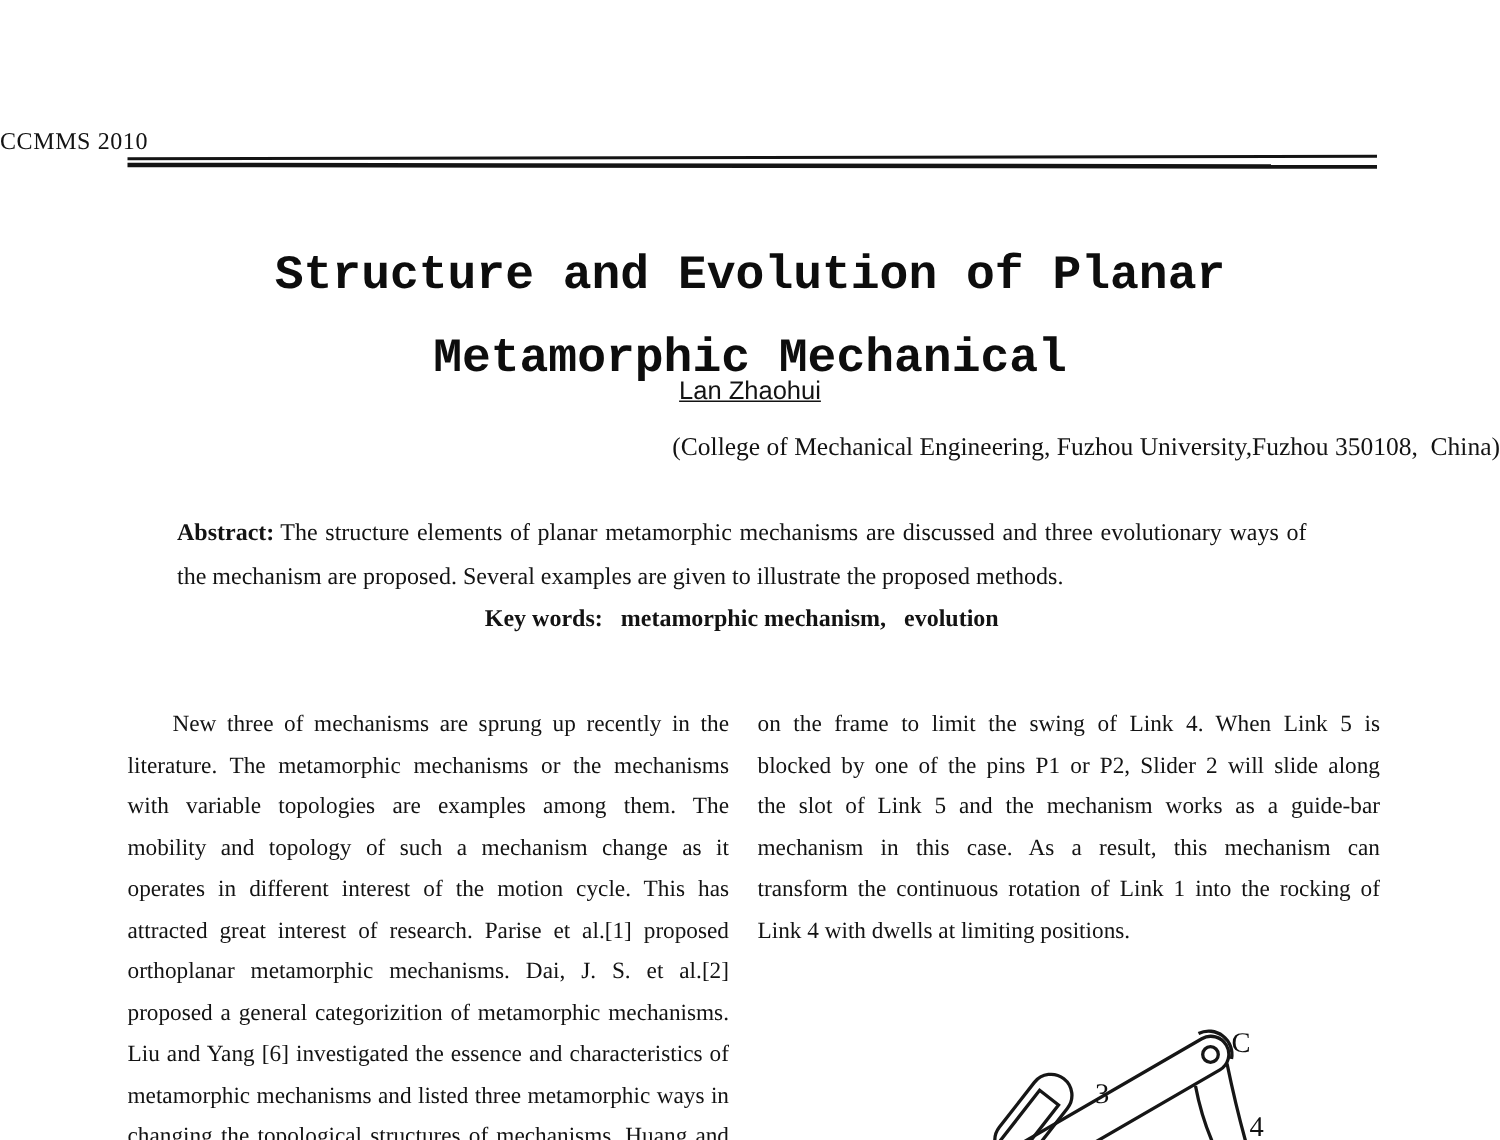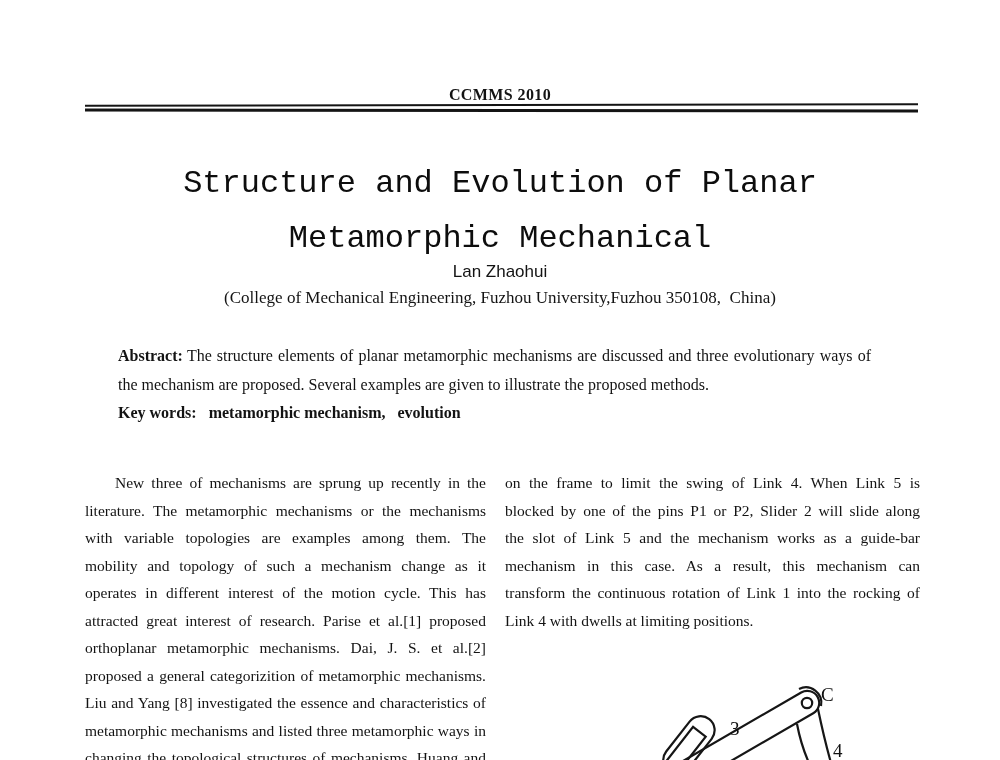--- a/index.html
+++ b/index.html
@@ -6,51 +6,52 @@
   body {
     width: 1000px; height: 760px; overflow: hidden;
     background: #ffffff; position: relative;
     font-family: "Liberation Serif", serif;
     color: #131313;
   }
   .page { position: absolute; inset: 0; }
 
   .running-head {
     position: absolute; top: 86px; left: 0; width: 100%;
-    text-align: center; font-size: 16px; font-weight: bold;
+    font-size: 16px; font-weight: normal;
     letter-spacing: 0.4px;
   }
   .rule-thin  { position: absolute; top: 104px; left: 85px;  width: 833px; height: 2px;   background: #141414; transform: rotate(-0.12deg); }
   .rule-thick { position: absolute; top: 109px; left: 85px;  width: 833px; height: 2.6px; background: #141414; transform: rotate(0.08deg); }
 
   .title {
     position: absolute; top: 156px; left: 0; width: 100%; margin: 0;
     text-align: center;
     font-family: "Liberation Mono", "DejaVu Sans Mono", monospace;
-    font-weight: 400; font-size: 32px; line-height: 55px; color: #0d0d0d;
+    font-weight: 700; font-size: 32px; line-height: 55px; color: #0d0d0d;
   }
   .t-line { display: block; }
 
   .author {
-    position: absolute; top: 262px; left: 0; width: 100%;
+    position: absolute; top: 251px; left: 0; width: 100%;
     text-align: center; font-family: "Liberation Sans", sans-serif;
     font-size: 17px;
+    text-decoration: underline;
   }
   .affiliation {
     position: absolute; top: 288px; left: 0; width: 100%;
-    text-align: center; font-size: 17px; white-space: pre-wrap;
+    text-align: right; font-size: 17px; white-space: pre-wrap;
   }
 
   .abstract-block {
     position: absolute; left: 118px; width: 753px; top: 342px;
     font-size: 16px; line-height: 28.5px;
   }
   .abstract-p { margin: 0; text-align: justify; }
   .abs-label  { margin-right: 4px; }
-  .keywords   { margin: 0; font-weight: bold; white-space: pre-wrap; }
+  .keywords   { margin: 0; font-weight: bold; white-space: pre-wrap; text-align: center; }
 
   .col { position: absolute; top: 469px; font-size: 15.5px; line-height: 27.5px; }
   .col-left  { left: 85px;  width: 401px; }
   .col-right { left: 505px; width: 415px; }
   .line { text-align: justify; text-align-last: justify; }
   .line.no-just { text-align-last: left; }
   .col-left .line:first-child { text-indent: 30px; }
 
   .figure { position: absolute; left: 600px; top: 650px; }
   .figure * { vector-effect: non-scaling-stroke; }
@@ -81,21 +82,21 @@
 
   <div class="col col-left">
       <div class="line">New three of mechanisms are sprung up recently in the</div>
       <div class="line">literature. The metamorphic mechanisms or the mechanisms</div>
       <div class="line">with variable topologies are examples among them. The</div>
       <div class="line">mobility and topology of such a mechanism change as it</div>
       <div class="line">operates in different interest of the motion cycle. This has</div>
       <div class="line">attracted great interest of research. Parise et al.[1] proposed</div>
       <div class="line">orthoplanar metamorphic mechanisms. Dai, J. S. et al.[2]</div>
       <div class="line">proposed a general categorizition of metamorphic mechanisms.</div>
-      <div class="line">Liu and Yang [8] investigated the essence and characteristics of</div>
+      <div class="line">Liu and Yang [6] investigated the essence and characteristics of</div>
       <div class="line">metamorphic mechanisms and listed three metamorphic ways in</div>
       <div class="line">changing the topological structures of mechanisms. Huang and</div>
     </div>
   <div class="col col-right">
       <div class="line">on the frame to limit the swing of Link 4. When Link 5 is</div>
       <div class="line">blocked by one of the pins P1 or P2, Slider 2 will slide along</div>
       <div class="line">the slot of Link 5 and the mechanism works as a guide-bar</div>
       <div class="line">mechanism in this case. As a result, this mechanism can</div>
       <div class="line">transform the continuous rotation of Link 1 into the rocking of</div>
       <div class="line no-just">Link 4 with dwells at limiting positions.</div>

